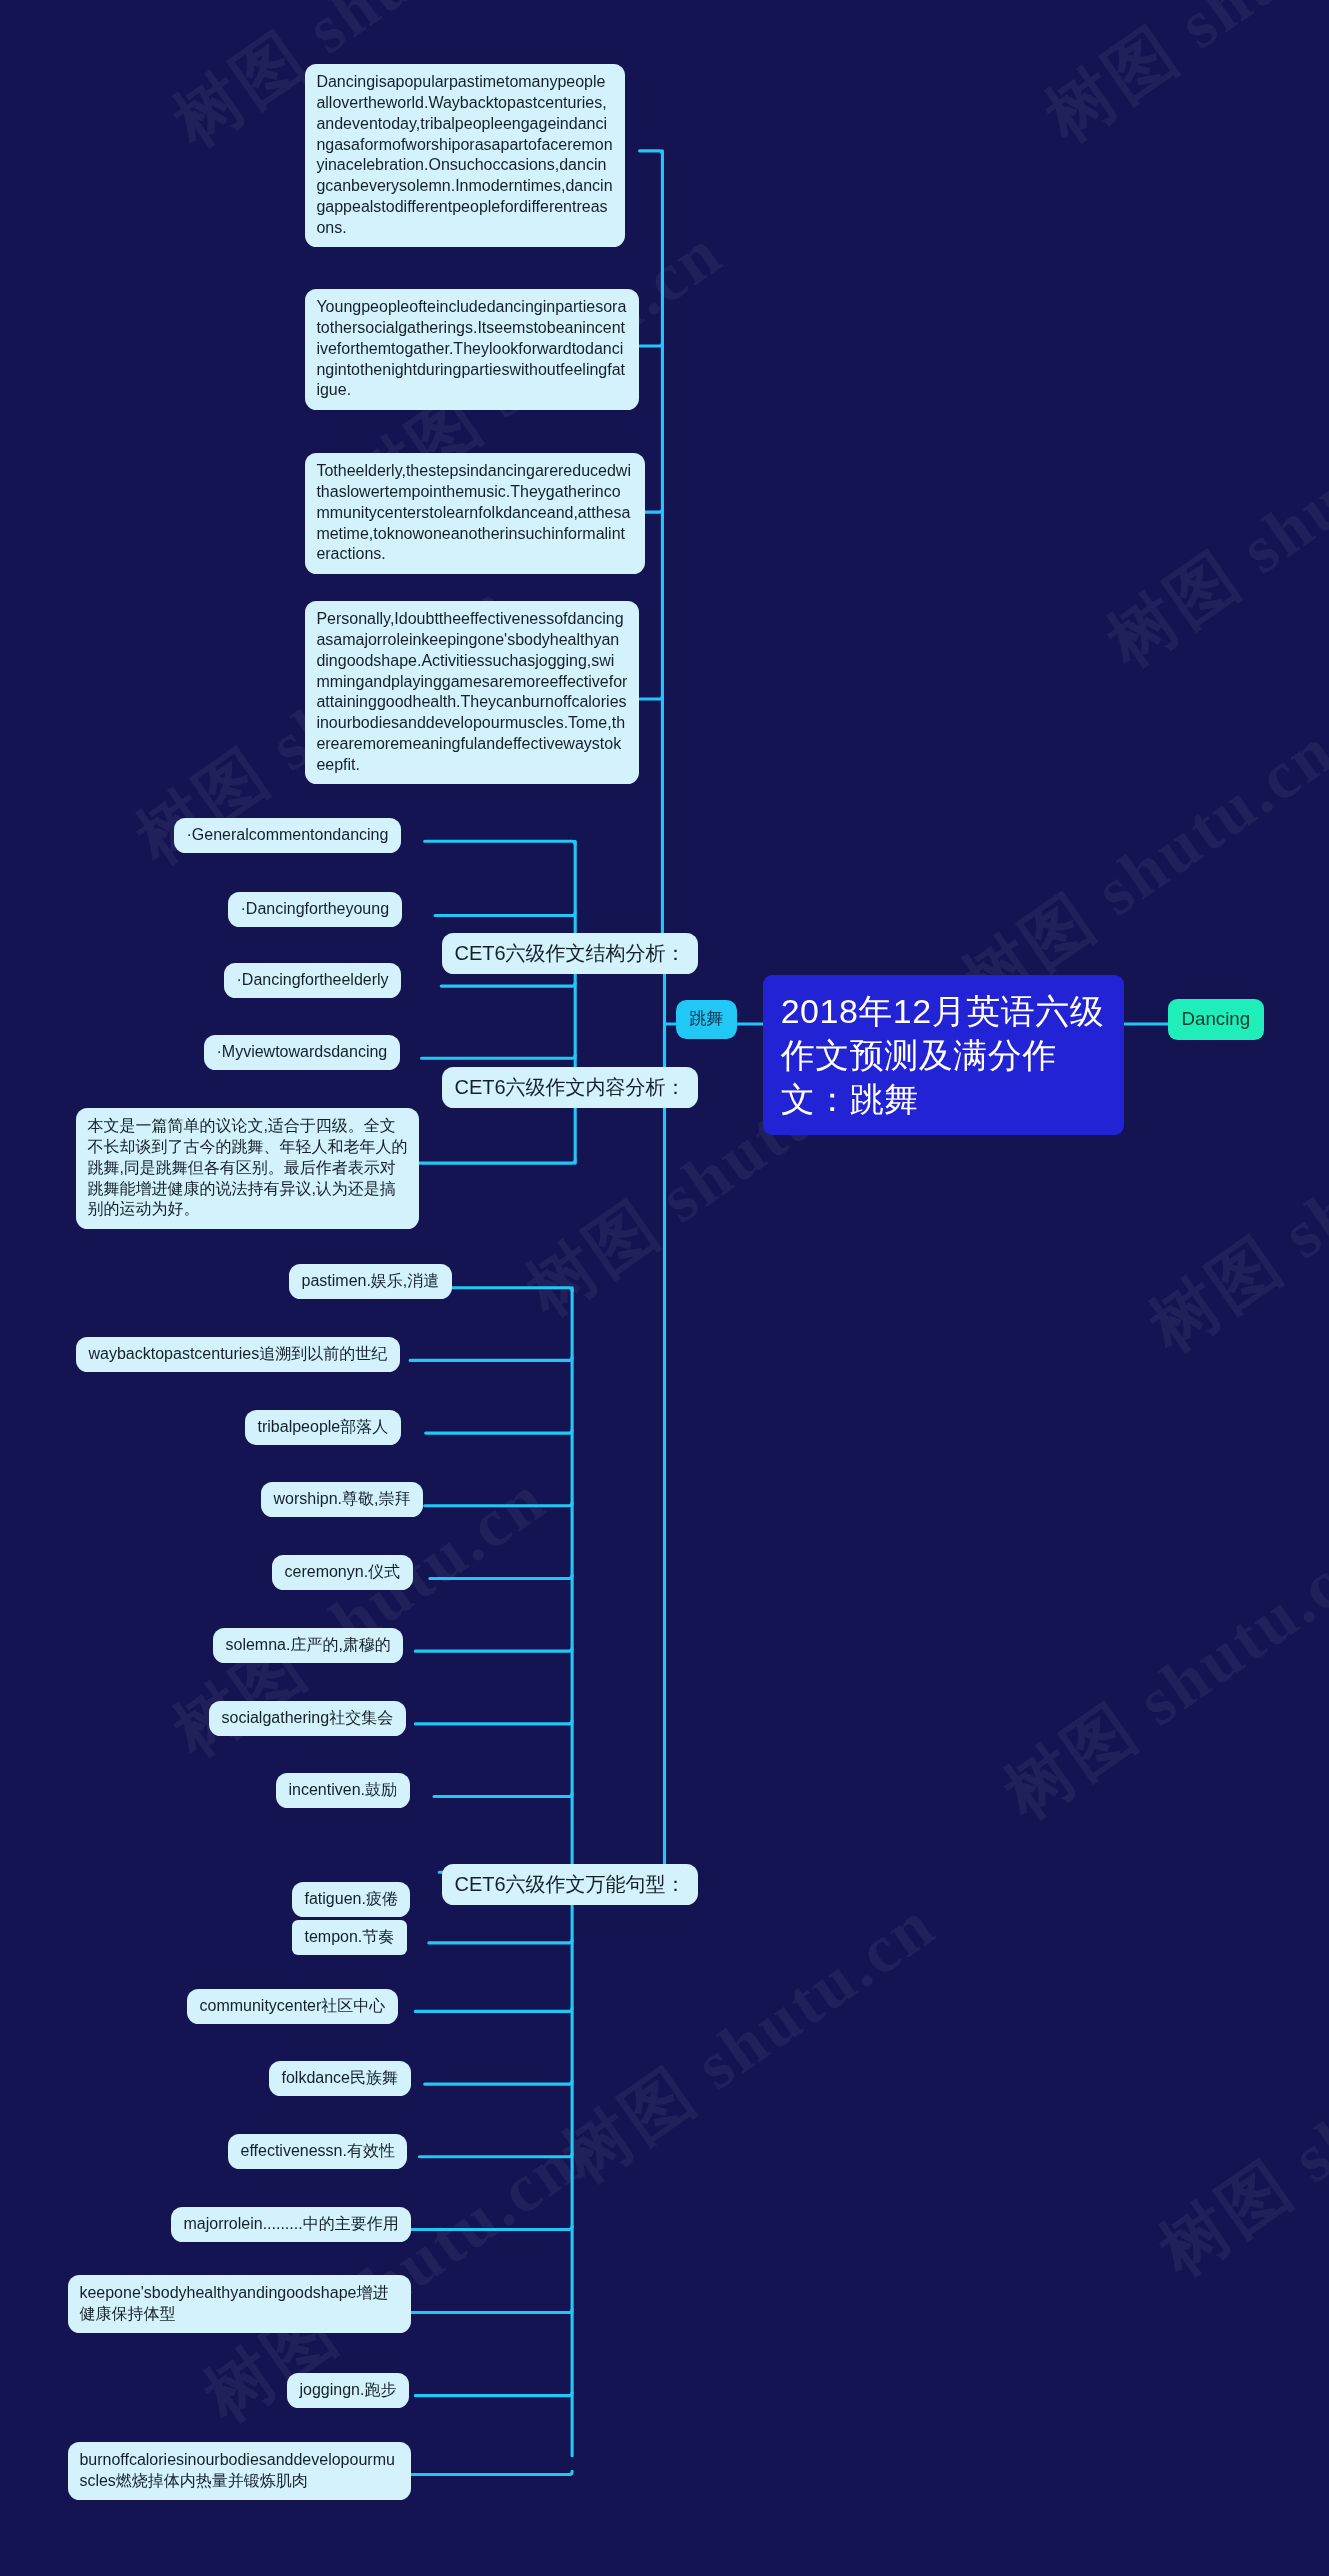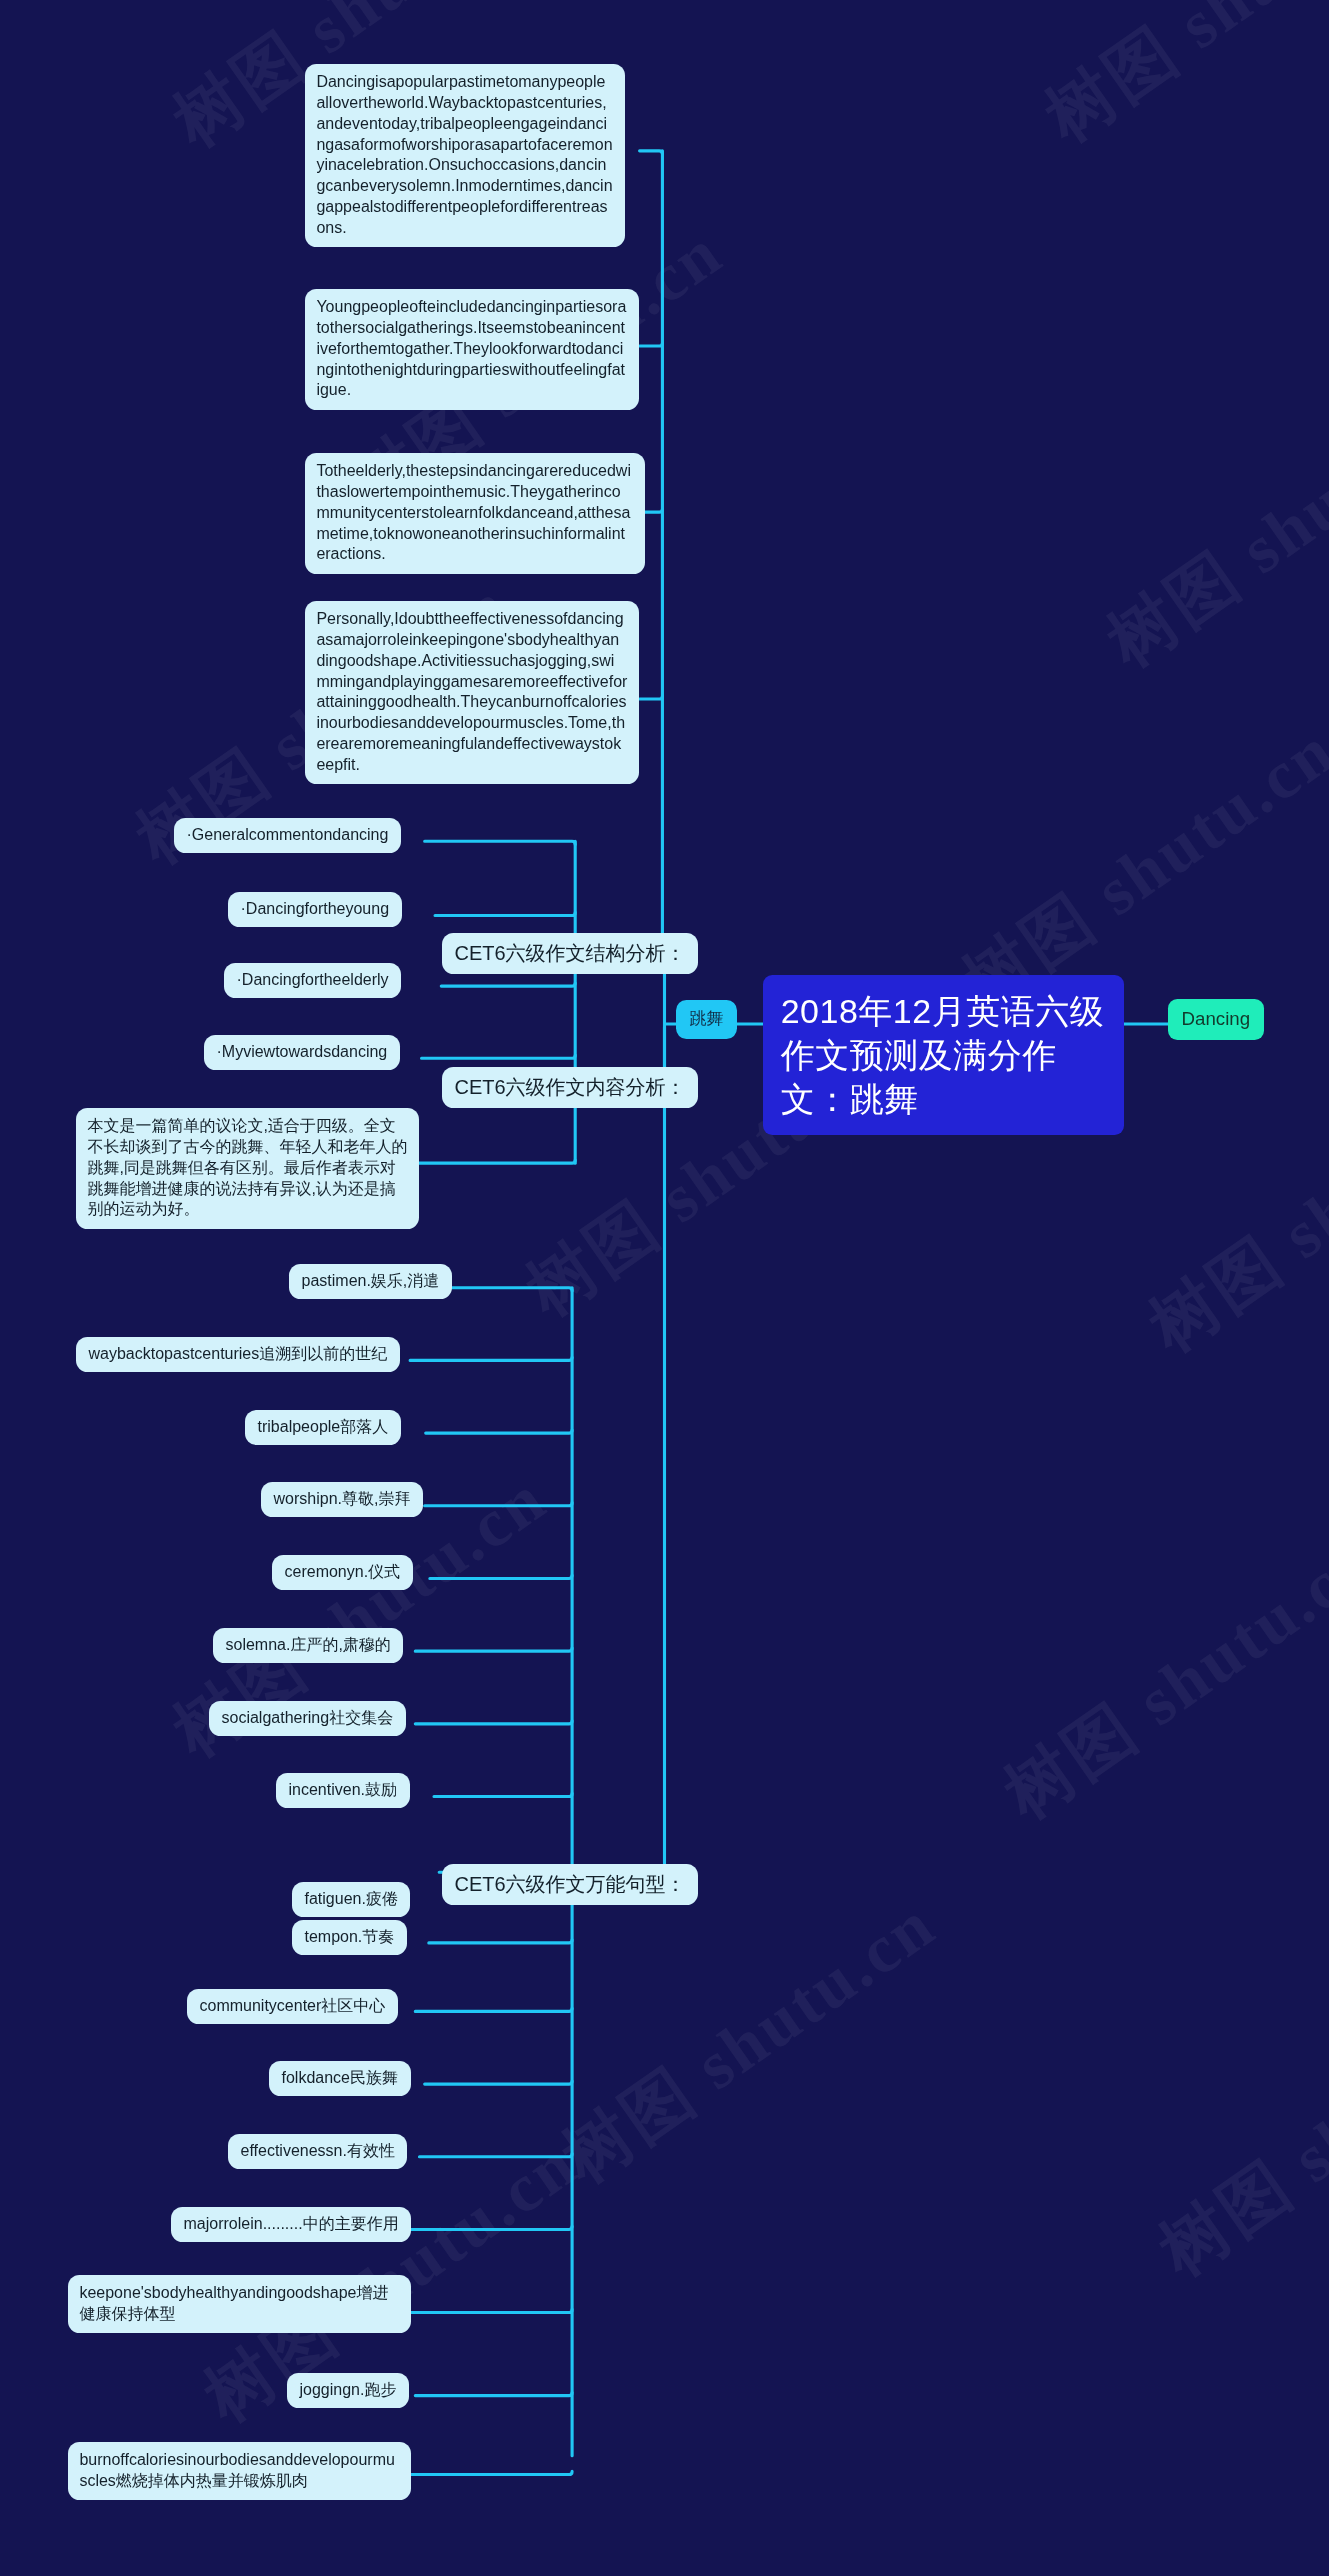--- a/index.html
+++ b/index.html
@@ -271,21 +271,21 @@
   </div>
 
   <div class="node pale one" style="left:276px; top:1773px;">
     <span class="txt">incentiven.鼓励</span>
   </div>
 
   <div class="node pale one" style="left:292px; top:1850px;margin-top:32px;">
     <span class="txt">fatiguen.疲倦</span>
   </div>
 
-  <div class="node pale one" style="left:292px; top:1920px;">
+  <div class="node pale one" style="left:292px; top:1920px;border-radius:6px;">
     <span class="txt">tempon.节奏</span>
   </div>
 
   <div class="node pale one" style="left:187px; top:1989px;">
     <span class="txt">communitycenter社区中心</span>
   </div>
 
   <div class="node pale one" style="left:269px; top:2061px;">
     <span class="txt">folkdance民族舞</span>
   </div>

